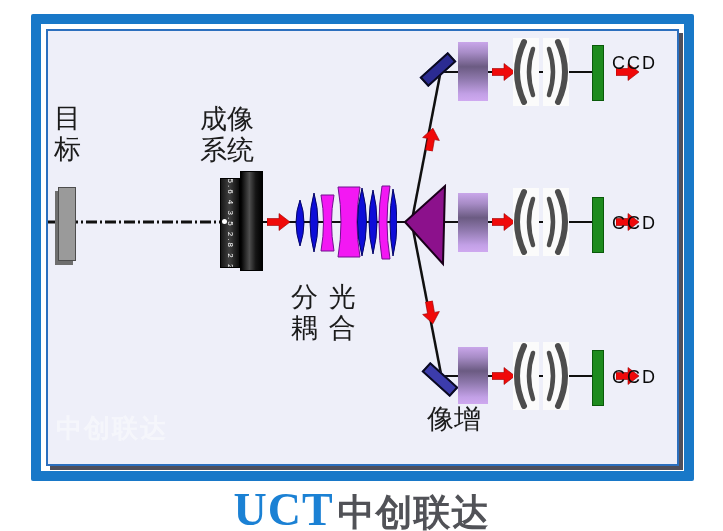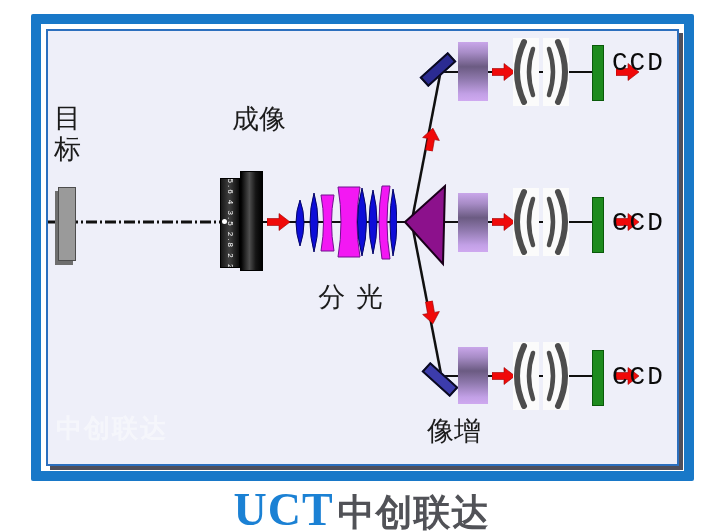--- a/index.html
+++ b/index.html
@@ -28,24 +28,24 @@
 
   .lines-layer{position:absolute;left:0;top:0;z-index:1;}
   .shape{z-index:2;}
 
   
   .cjk{
     font-family:"Liberation Serif","DejaVu Serif",serif;
     color:#1b1b1b;font-size:27px;line-height:31px;white-space:nowrap;
     z-index:3;
   }
-  .cjk.center{text-align:right;}
+  .cjk.center{text-align:left;}
 
   .ccd-label{
-    font-family:Liberation Mono, monospace;font-size:26px;line-height:26px;
+    font-family:Liberation Sans, sans-serif;font-size:18px;line-height:26px;
     letter-spacing:2px;color:#0a0a0a;z-index:3;
   }
 
   
   .target-bar{
     left:10px;top:158px;width:16px;height:72px;background:#9A9A9A;
     border:1px solid #4d4d4d;box-shadow:-3px 4px 0 #6E6E6E;
   }
 
   
@@ -135,20 +135,21 @@
   </svg>
 
   <div class="abs cjk" style="left:6px;top:74px;">
     <div>目</div>
     <div>标</div>
   </div>
   <div class="abs shape target-bar"></div>
 
   <div class="abs cjk center" style="left:152px;top:75px;width:86px;">
     <div>成像</div>
+    <div>系统</div>
   </div>
   <div class="abs shape cam-ring">
     <div class="cam-scale">5.6 4 3.5 2.8 2 2</div>
   </div>
   <div class="abs shape cam-dot"></div>
   <div class="abs shape cam-body"></div>
 
   <svg class="abs shape" style="left:219px;top:183px;" width="24" height="20" viewBox="0 0 24 20">
     <polygon points="0,6.5 12,6.5 12,1.5 23,10 12,18.5 12,13.5 0,13.5" fill="#F00909" stroke="#9B0000" stroke-width="0.6"></polygon>
   </svg>
@@ -160,20 +161,21 @@
       <path d="M29,15 H42 Q37,42 42,71 H29 Q34,42 29,15 Z" fill="#F318F3" stroke="#70108F"></path>
       <path d="M46,7 H68 Q62,42 68,77 H46 Q52,42 46,7 Z" fill="#F318F3" stroke="#70108F"></path>
       <path d="M70,8 Q79,42 70,76 Q61,42 70,8 Z" fill="#0D0DD8" stroke="#050568"></path>
       <path d="M81,10 Q89,42 81,74 Q73,42 81,10 Z" fill="#0D0DD8" stroke="#050568"></path>
       <path d="M90,6 Q84,42 90,79 L98,79 Q92,42 98,6 Z" fill="#F318F3" stroke="#70108F"></path>
       <path d="M101,9 Q95,42 101,76 Q105,60 105,42 Q105,24 101,9 Z" fill="#0D0DD8" stroke="#050568"></path>
     </g>
   </svg>
   <div class="abs cjk center" style="left:243px;top:253px;width:94px;letter-spacing:2px;">
     <div>分 光</div>
+    <div>耦 合</div>
   </div>
 
   <svg class="abs shape" style="left:353px;top:153px;" width="48" height="88" viewBox="0 0 48 88">
     <polygon points="4,40 44,4 42,82" fill="#8C118C" stroke="#1A001A" stroke-width="2"></polygon>
   </svg>
 
   <div class="abs shape" style="left:371px;top:100px;transform:rotate(-80deg);">
     <svg width="24" height="20" viewBox="0 0 24 20">
         <polygon points="0,6.5 12,6.5 12,1.5 23,10 12,18.5 12,13.5 0,13.5" fill="#F00909" stroke="#9B0000" stroke-width="0.6"></polygon>
       </svg>
@@ -240,21 +242,21 @@
       <path d="M36,11 Q44,34 36,57" stroke-width="4.5"></path>
         <path d="M45,4 Q59,34 45,64" stroke-width="6"></path>
     </g>
   </svg>
   <svg class="abs shape" style="left:568px;top:337px;" width="24" height="20" viewBox="0 0 24 20">
       <polygon points="0,6.5 12,6.5 12,1.5 23,10 12,18.5 12,13.5 0,13.5" fill="#F00909" stroke="#9B0000" stroke-width="0.6"></polygon>
     </svg>
   <div class="abs shape ccd-bar r3"></div>
   <div class="abs ccd-label" style="left:564px;top:335px;">CCD</div>
 
-  <div class="abs cjk" style="left:379px;top:387px;">
+  <div class="abs cjk" style="left:379px;top:375px;">
     <div>像增</div>
   </div>
 
   <div class="abs watermark">中创联达</div>
 </div>
 
 <div class="logo">
   <span class="uct" style="color: rgb(27, 129, 212);">UCT</span><span class="company" style="color: rgb(81, 82, 87);">中创联达</span>
 </div>
 

